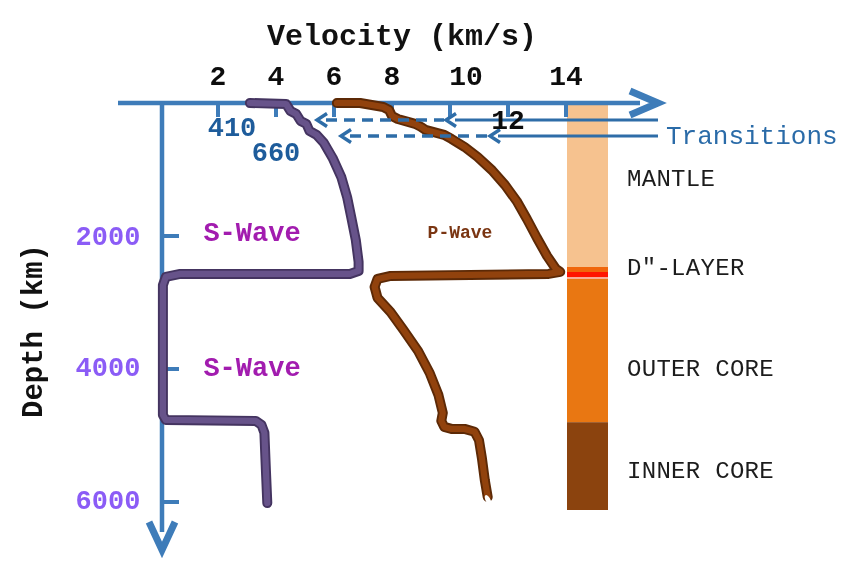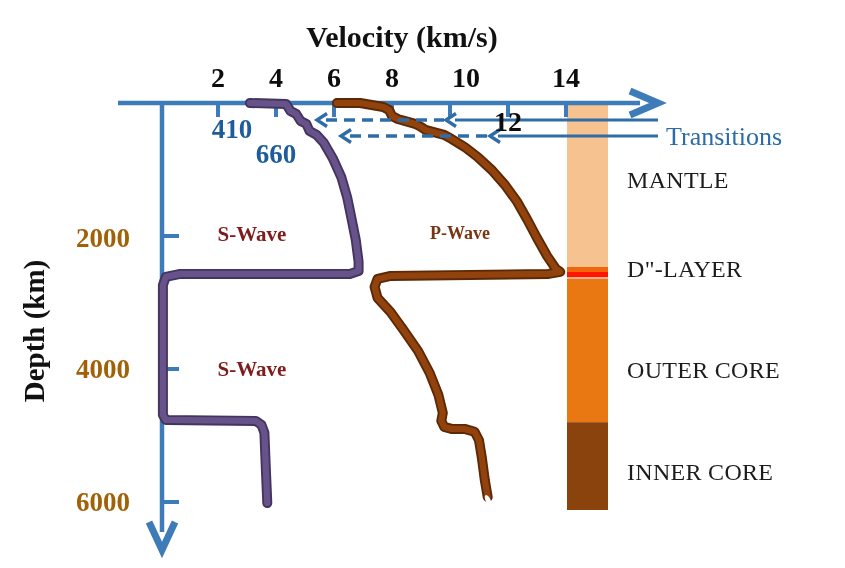--- a/index.html
+++ b/index.html
@@ -1,29 +1,29 @@
 <!DOCTYPE html>
 <html><head>
 <meta charset="utf-8">
 <style>
   html,body{margin:0;padding:0;background:#fff;}
   #stage{position:relative;width:845px;height:568px;background:#ffffff;overflow:hidden;
-         font-family:Liberation Serif, serif;}
+         font-family:Liberation Mono, monospace;}
   #chart-svg{position:absolute;left:0;top:0;}
   .lbl{position:absolute;white-space:nowrap;line-height:1;}
   .ctr{transform:translate(-50%,-50%);}
   .vctr{transform:translateY(-50%);}
   #chart-title{left:402px;top:37px;font-size:30px;font-weight:bold;color:#111;}
   .xt{top:78px;font-size:28px;font-weight:bold;color:#0d0d0d;}
-  .yt{font-size:27px;font-weight:bold;color:#a16207;width:80px;left:76px;text-align:left;transform:translateY(-50%);}
+  .yt{font-size:27px;font-weight:bold;color:#8b5cf6;width:80px;left:68px;text-align:center;transform:translateY(-50%);}
   #y-axis-title{left:34px;top:331px;transform:translate(-50%,-50%) rotate(-90deg);
                 font-size:29px;font-weight:bold;color:#111;}
   .blue-num{font-size:27px;font-weight:bold;color:#1E5C9B;}
   #transitions-label{left:666px;top:137px;font-size:26px;color:#2A6BA8;}
-  .swave{font-size:21px;font-weight:bold;color:#7f1d1d;}
+  .swave{font-size:27px;font-weight:bold;color:#a21caf;}
   .pwave{font-size:18px;font-weight:bold;color:#7A3512;}
   .layer{left:627px;font-size:24px;color:#1c1c1c;letter-spacing:.3px;}
 </style>
 </head>
 <body>
 
 <div id="stage">
   <svg id="chart-svg" width="845" height="568" viewBox="0 0 845 568">
       <rect x="567" y="105.0" width="41" height="162.0" fill="#F6C28F"></rect>
       <rect x="567" y="267.0" width="41" height="5.0" fill="#F0660C"></rect>

